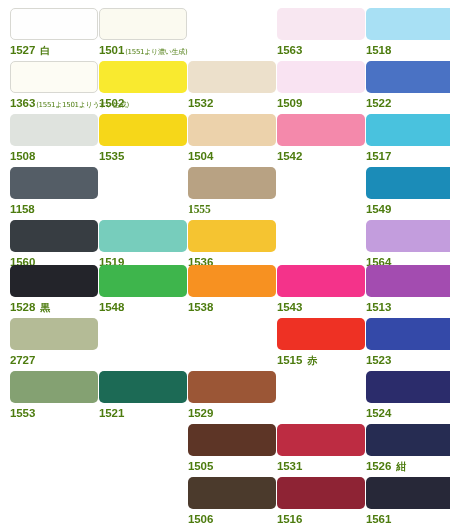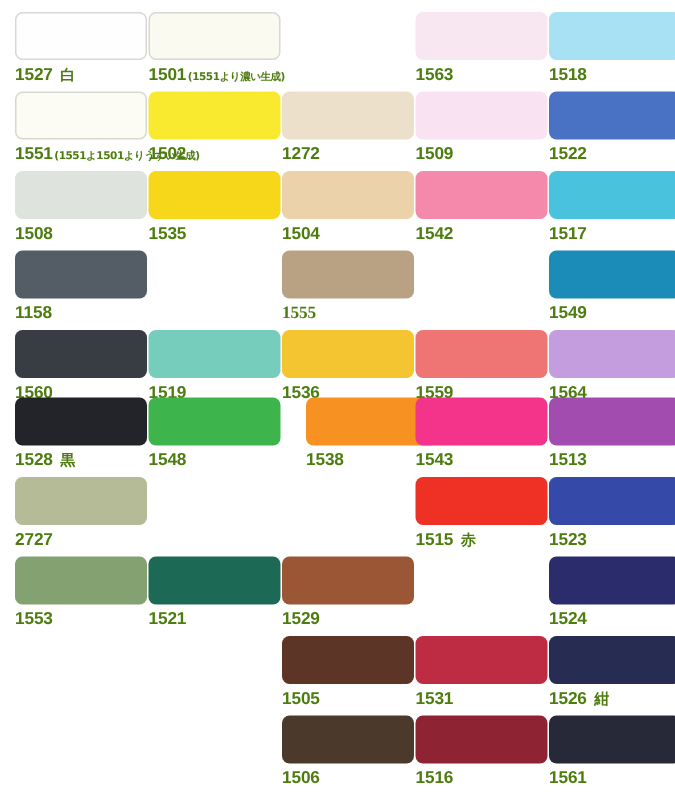--- a/index.html
+++ b/index.html
@@ -46,37 +46,37 @@
     letter-spacing: -0.1px;
   }
   .jp {
     font-size: 10px;
     font-weight: bold;
     margin-left: 5px;
     font-family: "DejaVu Sans", sans-serif;
   }
   .note {
     font-size: 7px;
-    font-weight: bold;
+    font-weight: normal;
     margin-left: 1px;
     font-family: "DejaVu Sans", sans-serif;
     letter-spacing: -0.3px;
   }
 </style>
 </head>
 <body style="background: rgb(255, 255, 255);">
 
 <div id="chart">
     <div class="cell" style="left: 10px; top: 8px;">
       <div class="swatch outlined" style="background: rgb(254, 254, 254);"></div>
       <div class="caption"><span class="code">1527</span><span class="jp">白</span></div>
     </div>
     <div class="cell" style="left: 10px; top: 61px;">
       <div class="swatch outlined" style="background: rgb(253, 252, 244);"></div>
-      <div class="caption"><span class="code">1551</span><span class="note">(1551よ1501よりうすい生成)</span></div>
+      <div class="caption"><span class="code">1363</span><span class="note">(1551よ1501よりうすい生成)</span></div>
     </div>
     <div class="cell" style="left: 10px; top: 114px;">
       <div class="swatch" style="background: rgb(223, 227, 222);"></div>
       <div class="caption"><span class="code">1508</span></div>
     </div>
     <div class="cell" style="left: 10px; top: 167px;">
       <div class="swatch" style="background: rgb(84, 93, 102);"></div>
       <div class="caption"><span class="code">1158</span></div>
     </div>
     <div class="cell" style="left: 10px; top: 220px;">
@@ -114,35 +114,35 @@
     <div class="cell" style="left: 99px; top: 265px;">
       <div class="swatch" style="background: rgb(62, 181, 76);"></div>
       <div class="caption"><span class="code">1548</span></div>
     </div>
     <div class="cell" style="left: 99px; top: 371px;">
       <div class="swatch" style="background: rgb(28, 106, 85);"></div>
       <div class="caption"><span class="code">1521</span></div>
     </div>
     <div class="cell" style="left: 188px; top: 61px;">
       <div class="swatch" style="background: rgb(236, 224, 203);"></div>
-      <div class="caption"><span class="code">1272</span></div>
+      <div class="caption"><span class="code">1532</span></div>
     </div>
     <div class="cell" style="left: 188px; top: 114px;">
       <div class="swatch" style="background: rgb(236, 210, 171);"></div>
       <div class="caption"><span class="code">1504</span></div>
     </div>
     <div class="cell" style="left: 188px; top: 167px; font-family: Liberation Serif, serif;">
       <div class="swatch" style="background: rgb(184, 162, 131);"></div>
       <div class="caption"><span class="code">1555</span></div>
     </div>
     <div class="cell" style="left: 188px; top: 220px;">
       <div class="swatch" style="background: rgb(245, 196, 49);"></div>
       <div class="caption"><span class="code">1536</span></div>
     </div>
-    <div class="cell" style="left: 188px; top: 265px; margin-left: 16px;">
+    <div class="cell" style="left: 188px; top: 265px;">
       <div class="swatch" style="background: rgb(247, 145, 33);"></div>
       <div class="caption"><span class="code">1538</span></div>
     </div>
     <div class="cell" style="left: 188px; top: 371px;">
       <div class="swatch" style="background: rgb(155, 86, 54);"></div>
       <div class="caption"><span class="code">1529</span></div>
     </div>
     <div class="cell" style="left: 188px; top: 424px;">
       <div class="swatch" style="background: rgb(93, 53, 38);"></div>
       <div class="caption"><span class="code">1505</span></div>
@@ -156,24 +156,20 @@
       <div class="caption"><span class="code">1563</span></div>
     </div>
     <div class="cell" style="left: 277px; top: 61px;">
       <div class="swatch" style="background: rgb(249, 227, 242);"></div>
       <div class="caption"><span class="code">1509</span></div>
     </div>
     <div class="cell" style="left: 277px; top: 114px;">
       <div class="swatch" style="background: rgb(244, 137, 171);"></div>
       <div class="caption"><span class="code">1542</span></div>
     </div>
-    <div class="cell" style="left: 277px; top: 220px;">
-      <div class="swatch" style="background: rgb(239, 117, 116);"></div>
-      <div class="caption"><span class="code">1559</span></div>
-    </div>
     <div class="cell" style="left: 277px; top: 265px;">
       <div class="swatch" style="background: rgb(244, 51, 138);"></div>
       <div class="caption"><span class="code">1543</span></div>
     </div>
     <div class="cell" style="left: 277px; top: 318px;">
       <div class="swatch" style="background: rgb(238, 49, 36);"></div>
       <div class="caption"><span class="code">1515</span><span class="jp">赤</span></div>
     </div>
     <div class="cell" style="left: 277px; top: 424px;">
       <div class="swatch" style="background: rgb(189, 44, 66);"></div>

